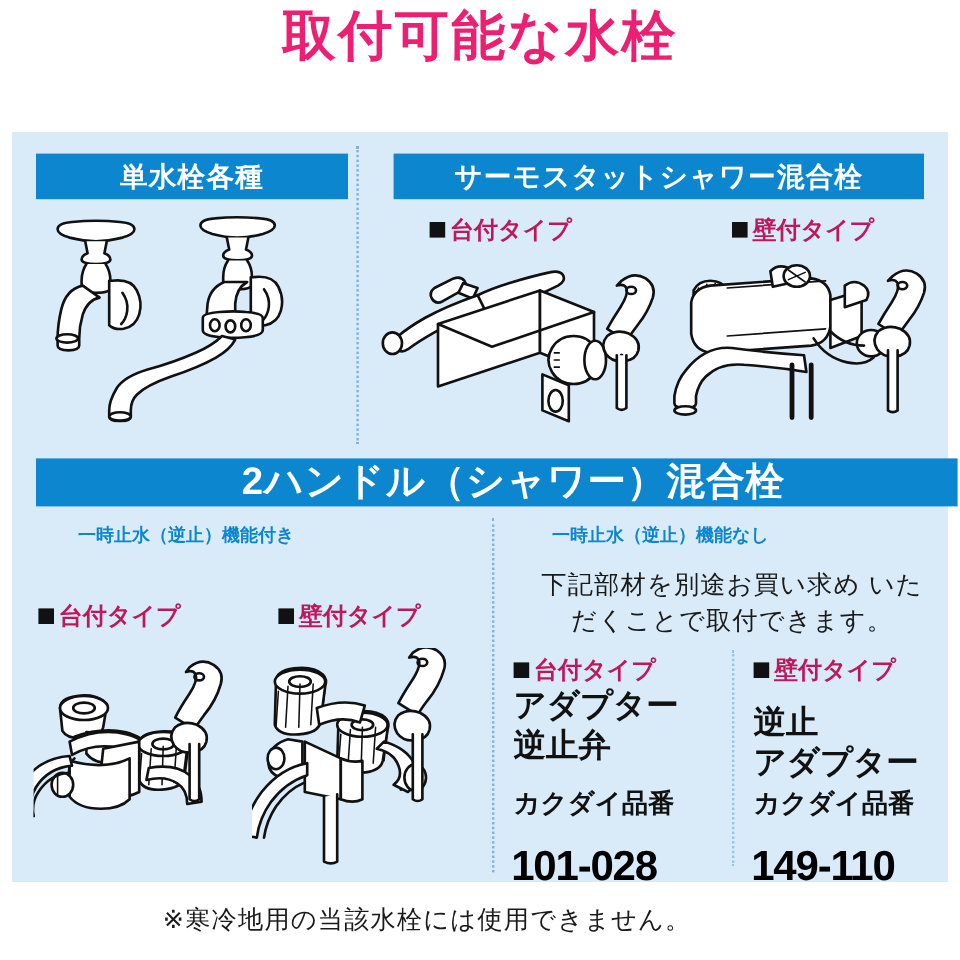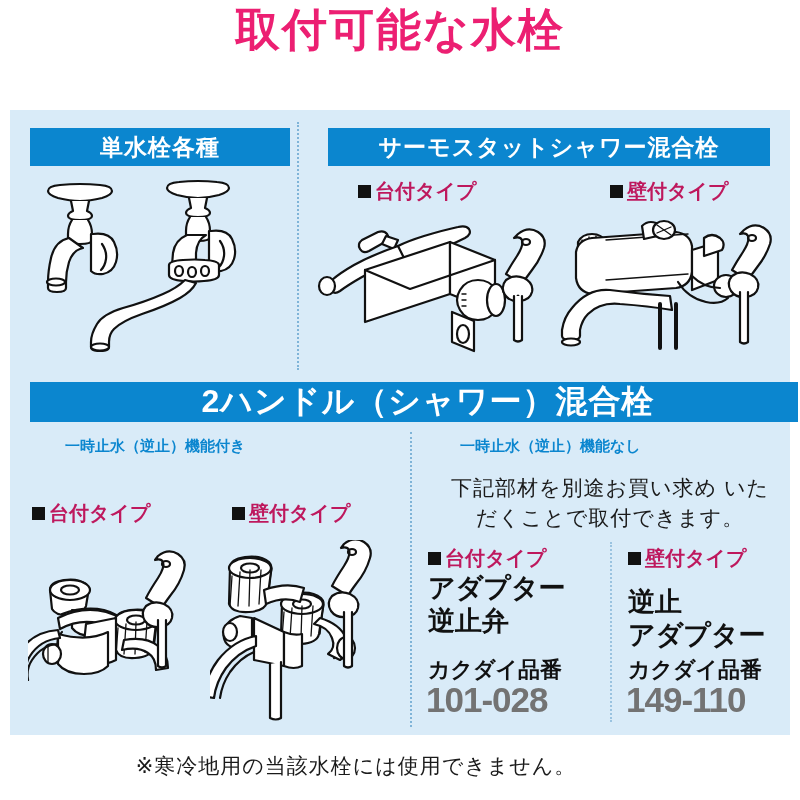--- a/index.html
+++ b/index.html
@@ -163,25 +163,26 @@
     color: #111111;
     font-size: 22px;
     font-weight: bold;
     white-space: nowrap;
   }
   .pb-deck { left: 418px; top: 545px; }
   .pb-wall { left: 618px; top: 545px; }
 
   .part-code {
     position: absolute;
-    color: #737373;
+    color: #000000;
     font-size: 35px;
     font-weight: bold;
     letter-spacing: -1px;
     white-space: nowrap;
+    margin-top: 22px;
   }
   .pc-deck { left: 416px; top: 570px; }
   .pc-wall { left: 616px; top: 570px; }
 
   
   .footnote {
     position: absolute;
     left: 0;
     top: 752px;
     width: 712px;

